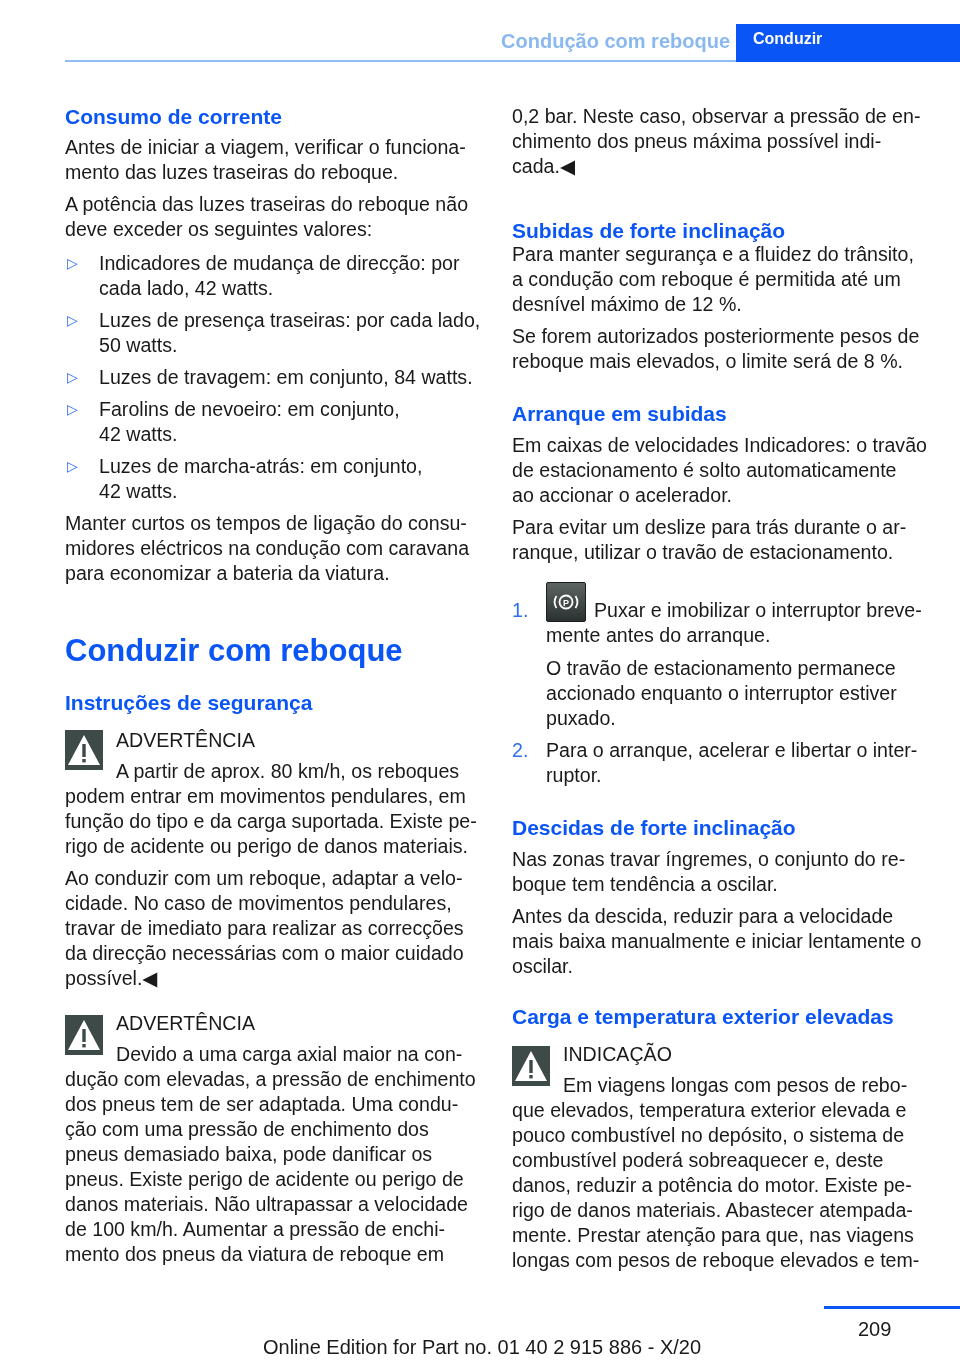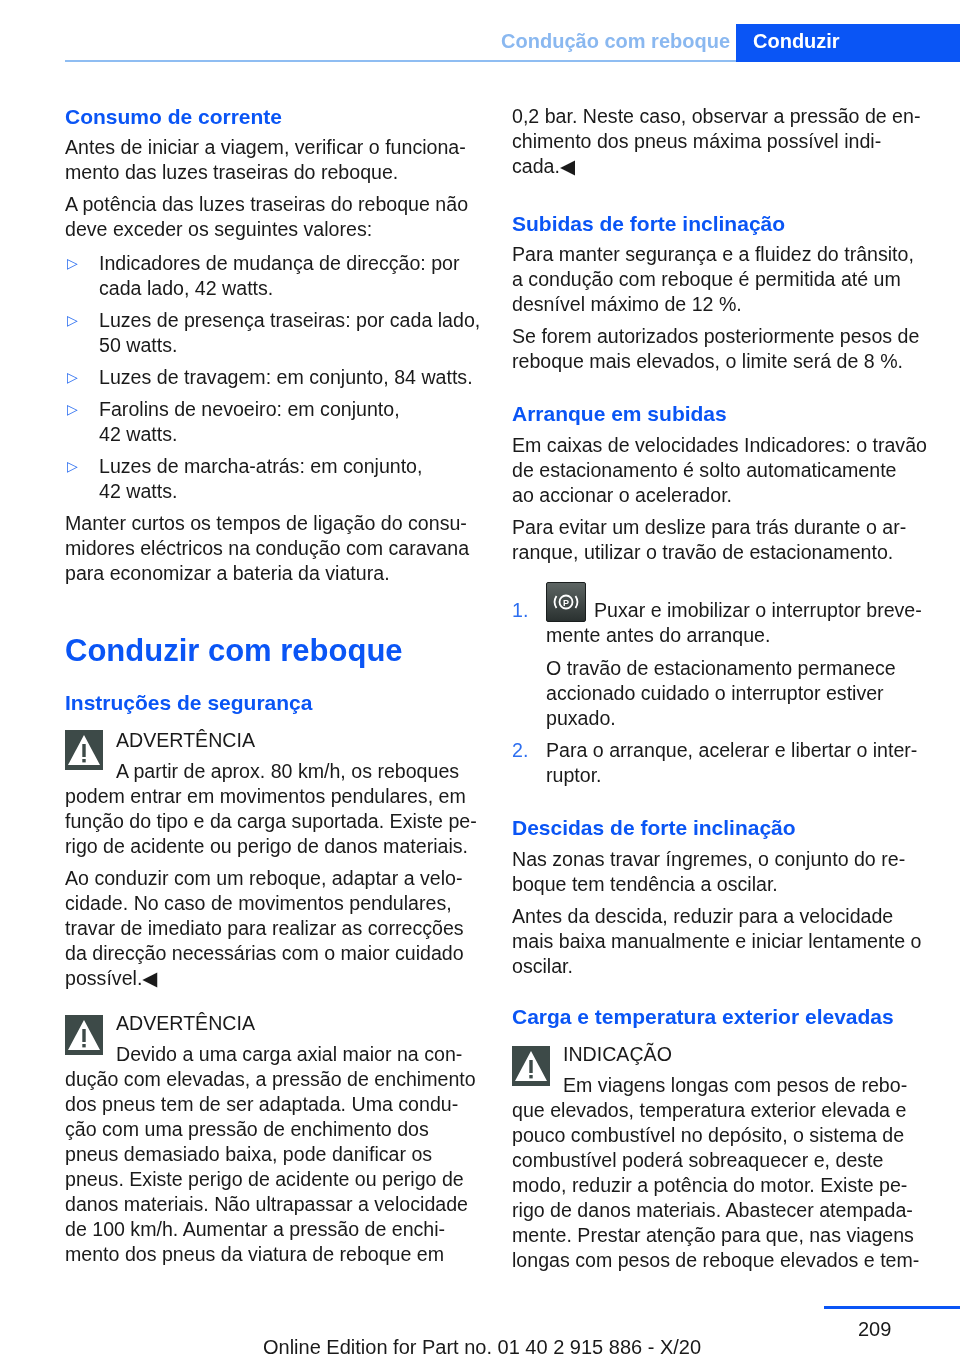--- a/index.html
+++ b/index.html
@@ -2,21 +2,21 @@
 <html><head>
 <meta charset="utf-8">
 <style>
   html, body { margin:0; padding:0; background:#ffffff; }
   body { width:960px; height:1362px; position:relative; overflow:hidden;
          font-family:"Liberation Sans", sans-serif; color:#1a1a1a; }
   .hdr-line { position:absolute; left:65px; top:60px; width:671px; height:2px; background:#8fbdf2; }
   .hdr-crumb { position:absolute; left:492px; top:30px; width:238px; text-align:right;
                font-size:20px; font-weight:bold; color:#8ab8f0; }
   .hdr-tab { position:absolute; left:736px; top:24px; width:224px; height:38px; background:#0a55f5; }
-  .hdr-tab span { position:absolute; left:17px; top:6px; font-size:20px; font-weight:bold; color:#ffffff; }
+  .hdr-tab span { position:absolute; left:17px; top:6px; font-size:16px; font-weight:bold; color:#ffffff; }
 
   .col { position:absolute; top:0; }
   .col-left { left:65px; width:432px; }
   .col-right { left:512px; width:425px; }
 
   .line { position:absolute; white-space:nowrap; font-size:19.6px; line-height:25px; color:#1a1a1a; }
   .h2 { position:absolute; white-space:nowrap; font-size:21px; font-weight:bold; color:#0a55f5; line-height:26px; }
   .h1 { position:absolute; white-space:nowrap; font-size:31px; font-weight:bold; color:#0a55f5; line-height:36px; }
   .bullet { position:absolute; font-size:14px; color:#2d6ff0; line-height:25px; }
   .num { position:absolute; font-size:19.6px; color:#2d6ff0; line-height:25px; }
@@ -114,21 +114,21 @@
   <div class="line" style="top:1192px">danos materiais. Não ultrapassar a velocidade</div>
   <div class="line" style="top:1217px">de 100 km/h. Aumentar a pressão de enchi-</div>
   <div class="line" style="top:1242px">mento dos pneus da viatura de reboque em</div>
 </div>
 
 <div class="col col-right">
   <div class="line" style="top:104px">0,2 bar. Neste caso, observar a pressão de en-</div>
   <div class="line" style="top:129px">chimento dos pneus máxima possível indi-</div>
   <div class="line" style="top:154px">cada.◀</div>
 
-  <div class="h2" style="top:211px">Subidas de forte inclinação</div>
+  <div class="h2" style="top:218px">Subidas de forte inclinação</div>
   <div class="line" style="top:242px">Para manter segurança e a fluidez do trânsito,</div>
   <div class="line" style="top:267px">a condução com reboque é permitida até um</div>
   <div class="line" style="top:292px">desnível máximo de 12 %.</div>
   <div class="line" style="top:324px">Se forem autorizados posteriormente pesos de</div>
   <div class="line" style="top:349px">reboque mais elevados, o limite será de 8 %.</div>
 
   <div class="h2" style="top:401px">Arranque em subidas</div>
   <div class="line" style="top:433px">Em caixas de velocidades Indicadores: o travão</div>
   <div class="line" style="top:458px">de estacionamento é solto automaticamente</div>
   <div class="line" style="top:483px">ao accionar o acelerador.</div>
@@ -140,21 +140,21 @@
     <svg width="38" height="38" viewBox="0 0 38 38">
       <circle cx="19" cy="19" r="6.5" fill="none" stroke="#ffffff" stroke-width="1.8"></circle>
       <text x="19" y="22.5" text-anchor="middle" font-size="9" font-weight="bold" fill="#ffffff" font-family="Liberation Sans, sans-serif">P</text>
       <path d="M9.5 13 A11 11 0 0 0 9.5 25" fill="none" stroke="#ffffff" stroke-width="1.8"></path>
       <path d="M28.5 13 A11 11 0 0 1 28.5 25" fill="none" stroke="#ffffff" stroke-width="1.8"></path>
     </svg>
   </div>
   <div class="line" style="top:598px;left:82px">Puxar e imobilizar o interruptor breve-</div>
   <div class="line" style="top:623px;left:34px">mente antes do arranque.</div>
   <div class="line" style="top:656px;left:34px">O travão de estacionamento permanece</div>
-  <div class="line" style="top:681px;left:34px">accionado cuidado o interruptor estiver</div>
+  <div class="line" style="top:681px;left:34px">accionado enquanto o interruptor estiver</div>
   <div class="line" style="top:706px;left:34px">puxado.</div>
 
   <span class="num" style="top:738px;left:0">2.</span>
   <div class="line" style="top:738px;left:34px">Para o arranque, acelerar e libertar o inter-</div>
   <div class="line" style="top:763px;left:34px">ruptor.</div>
 
   <div class="h2" style="top:815px">Descidas de forte inclinação</div>
   <div class="line" style="top:847px">Nas zonas travar íngremes, o conjunto do re-</div>
   <div class="line" style="top:872px">boque tem tendência a oscilar.</div>
   <div class="line" style="top:904px">Antes da descida, reduzir para a velocidade</div>
@@ -168,21 +168,21 @@
       <polygon points="19,5 35,35 3,35" fill="#ffffff"></polygon>
       <rect x="17.3" y="14" width="3.4" height="13" fill="#3d4a48"></rect>
       <rect x="17.3" y="29" width="3.4" height="3.4" fill="#3d4a48"></rect>
     </svg>
   </div>
   <div class="line" style="top:1042px;left:51px">INDICAÇÃO</div>
   <div class="line" style="top:1073px;left:51px">Em viagens longas com pesos de rebo-</div>
   <div class="line" style="top:1098px">que elevados, temperatura exterior elevada e</div>
   <div class="line" style="top:1123px">pouco combustível no depósito, o sistema de</div>
   <div class="line" style="top:1148px">combustível poderá sobreaquecer e, deste</div>
-  <div class="line" style="top:1173px">modo, reduzir a potência do motor. Existe pe-</div>
+  <div class="line" style="top:1173px">danos, reduzir a potência do motor. Existe pe-</div>
   <div class="line" style="top:1198px">rigo de danos materiais. Abastecer atempada-</div>
   <div class="line" style="top:1223px">mente. Prestar atenção para que, nas viagens</div>
   <div class="line" style="top:1248px">longas com pesos de reboque elevados e tem-</div>
 </div>
 
 <div class="footer-rule"></div>
 <div class="page-num">209</div>
 <div class="footer-text">Online Edition for Part no. 01 40 2 915 886 - X/20</div>
 <div class="watermark">carmanualsonline.info</div>
 

